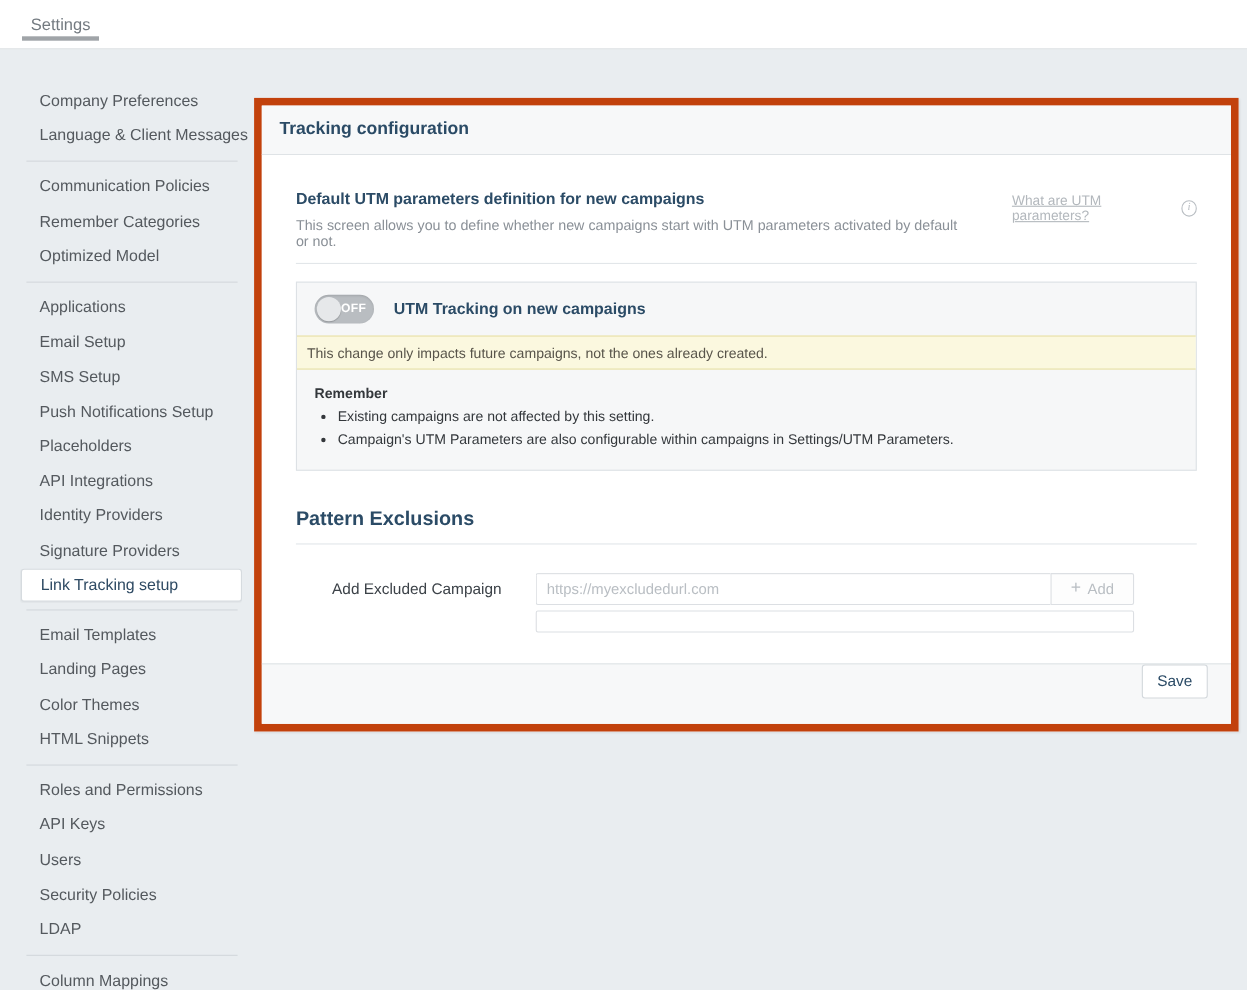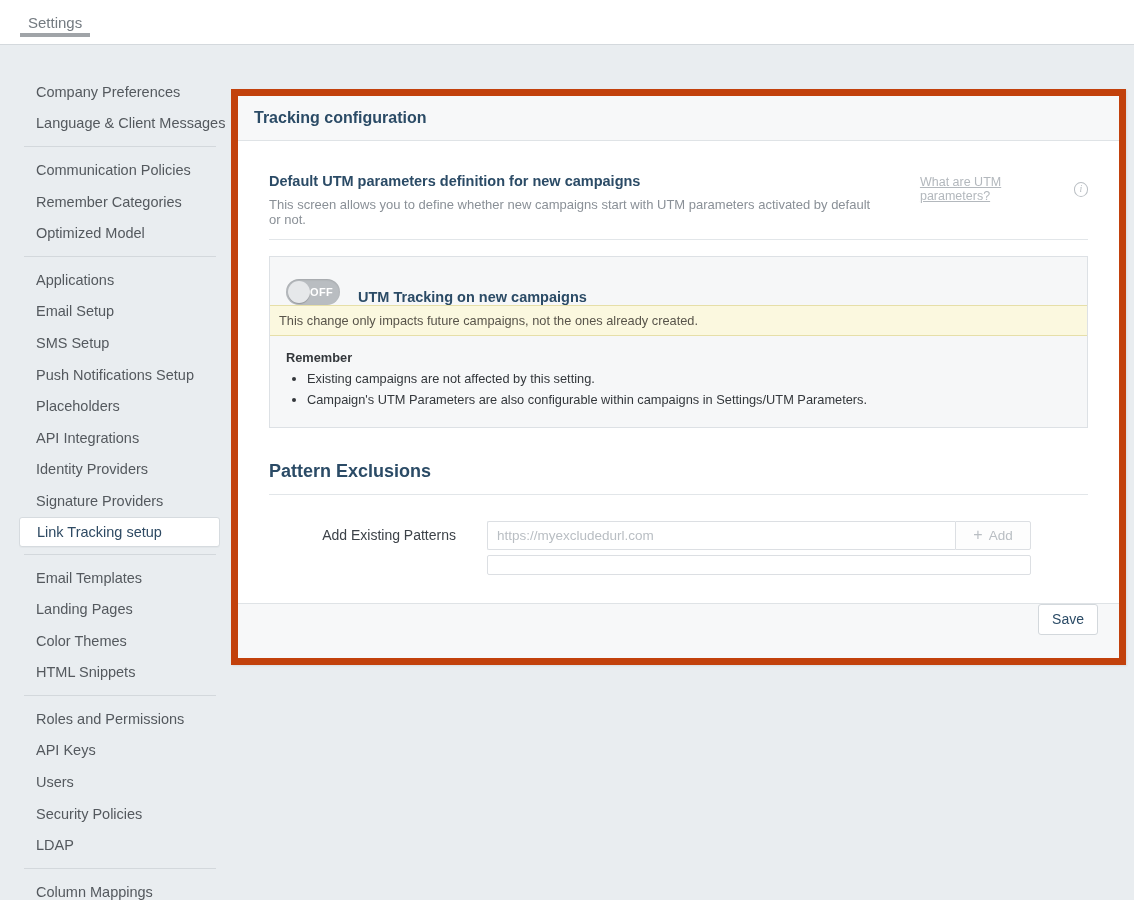--- a/index.html
+++ b/index.html
@@ -166,21 +166,21 @@
 
   
   .toggle-card {
     margin-top: 16px;
     border: 1px solid #dde1e5;
     background: #f6f7f8;
   }
   .toggle-row {
     height: 48px;
     display: flex;
-    align-items: flex-end;
+    align-items: center;
     padding-left: 16px;
     gap: 18px;
   }
   .switch {
     width: 54px; height: 26px;
     border-radius: 13px;
     background: #b9bdc1;
     position: relative;
     cursor: pointer;
     flex: none;
@@ -391,21 +391,21 @@
               <li>Existing campaigns are not affected by this setting.</li>
               <li>Campaign's UTM Parameters are also configurable within campaigns in Settings/UTM Parameters.</li>
             </ul>
         </div>
       </div>
 
       <div class="pe-title">Pattern Exclusions</div>
       <div class="hr-line"></div>
 
       <div class="field-row">
-        <div class="field-label">Add Existing Patterns</div>
+        <div class="field-label">Add Excluded Campaign</div>
         <div class="input-group">
           <input class="text-input" type="text" placeholder="https://myexcludedurl.com" style="">
           <button class="add-btn">
             <span class="plus">+</span>
             <span>Add</span>
           </button>
         </div>
       </div>
 
       <div class="list-box"></div>

